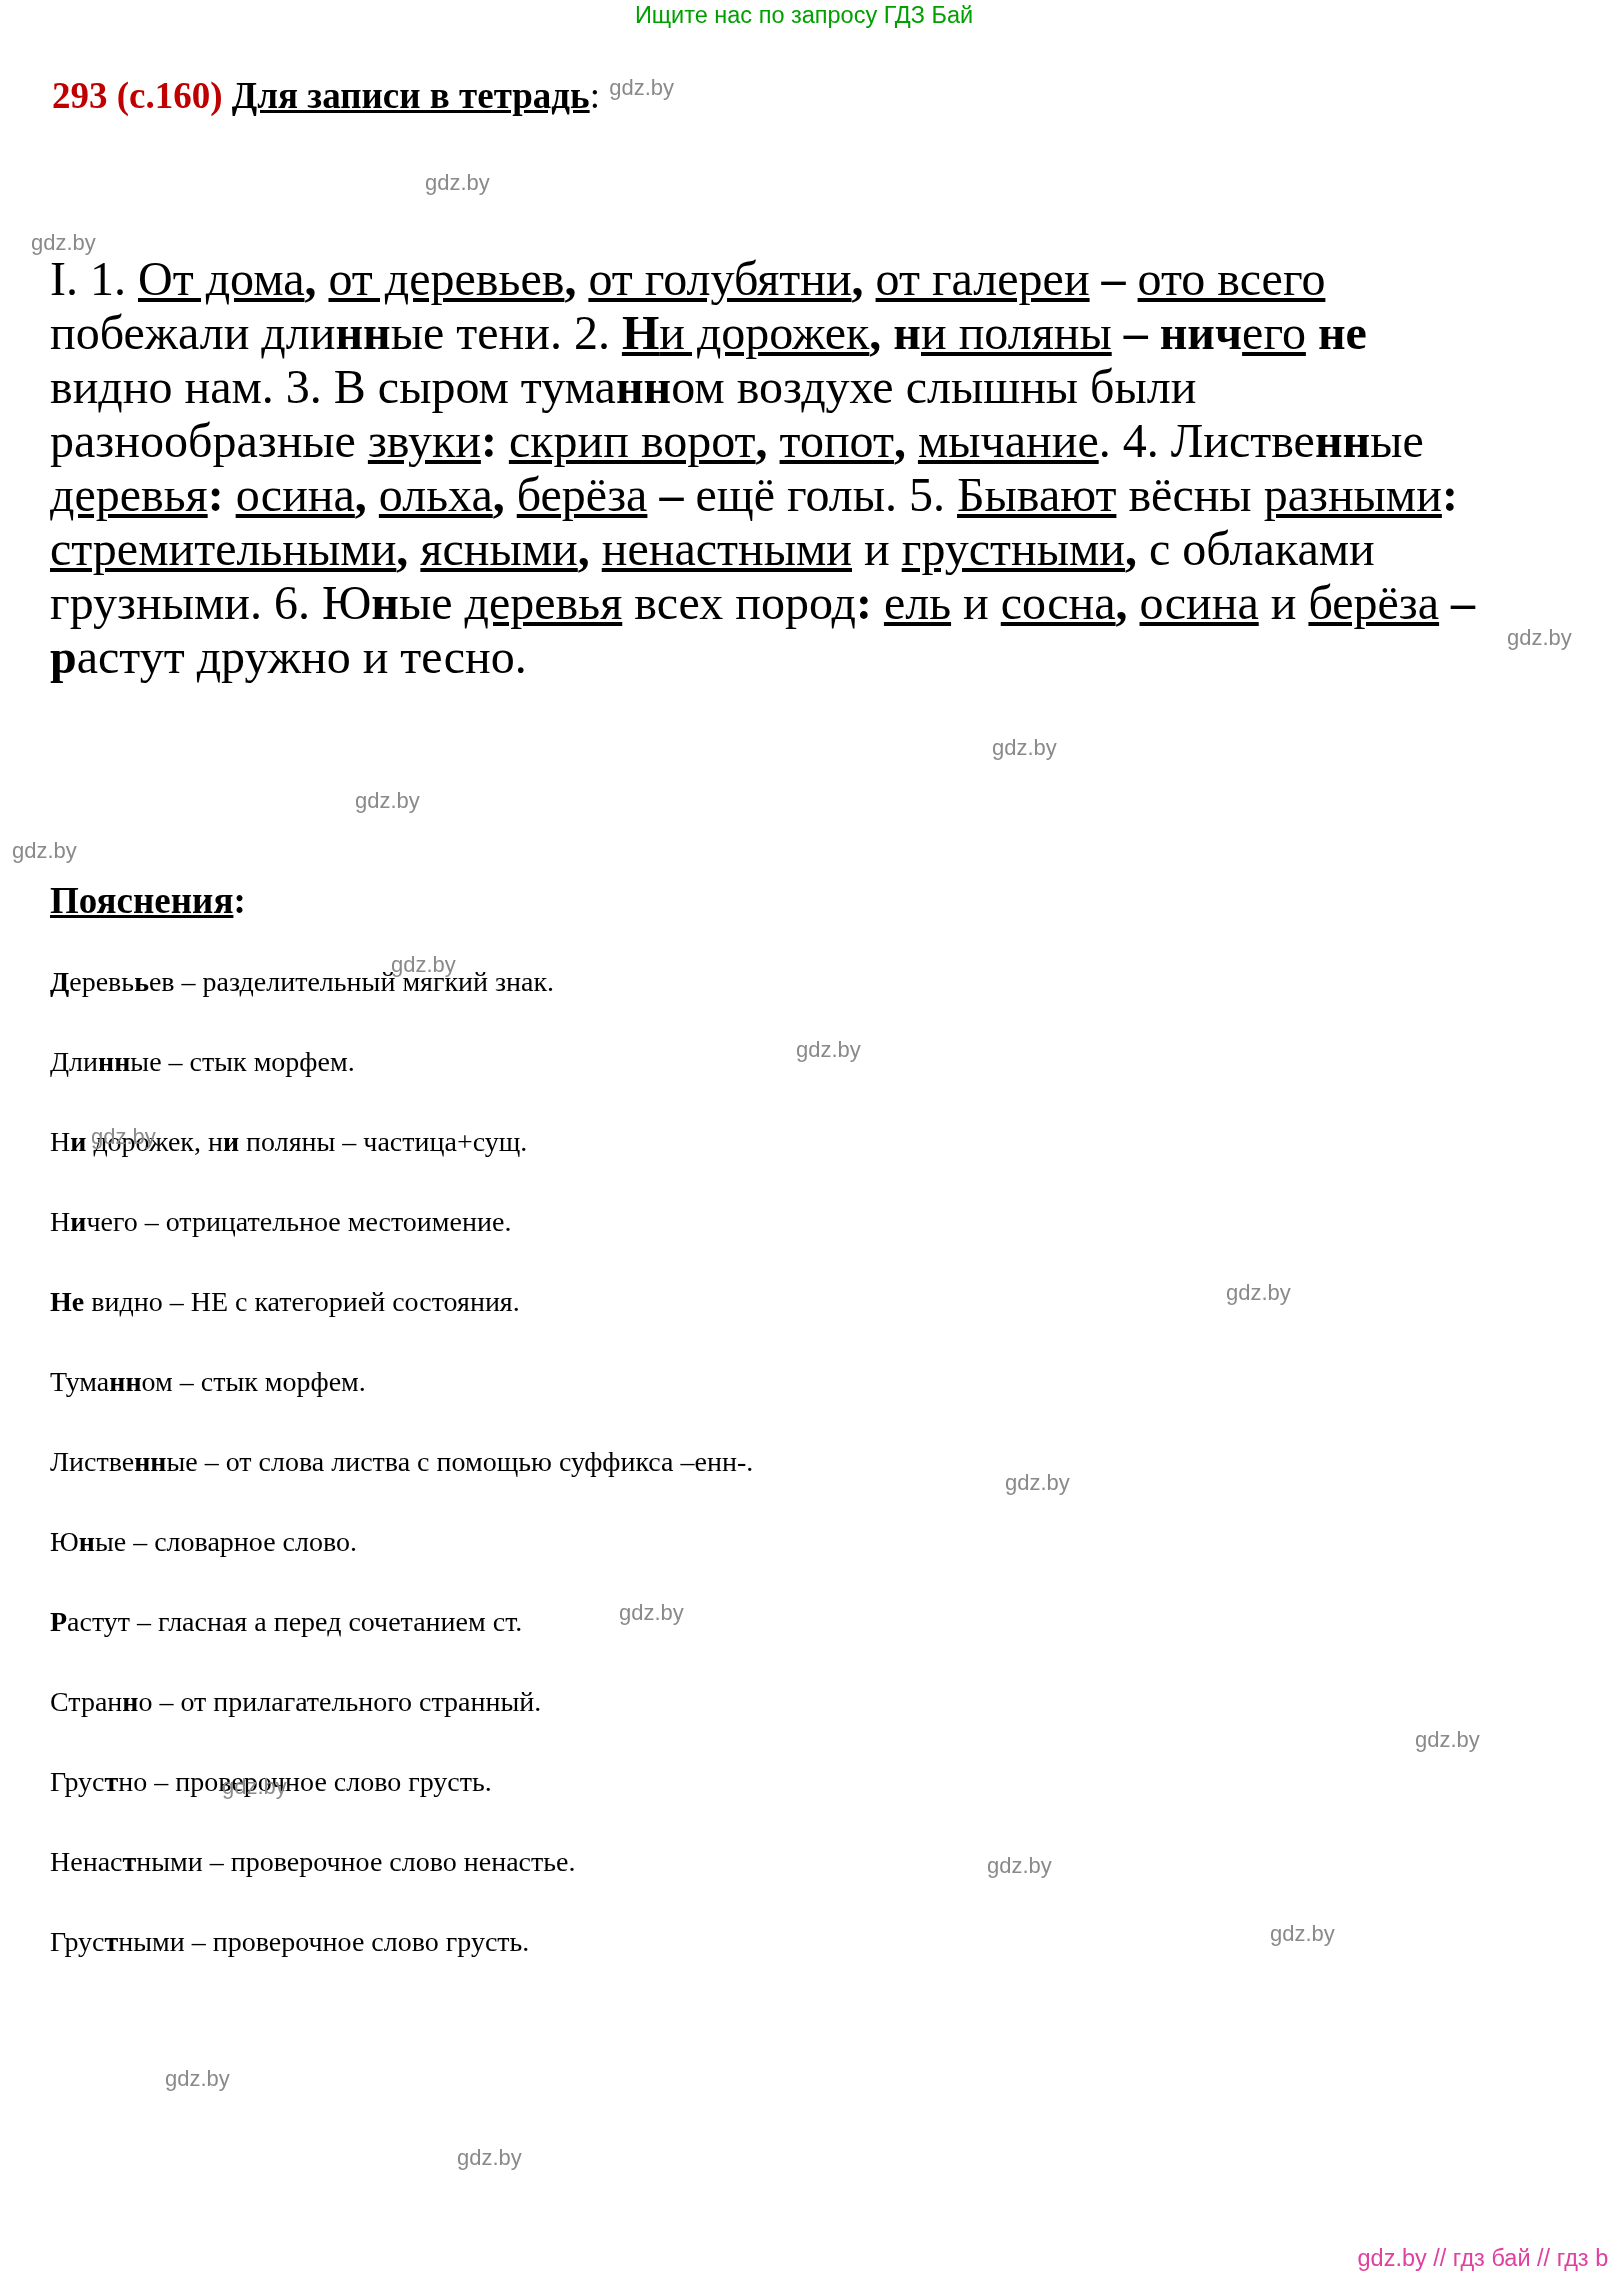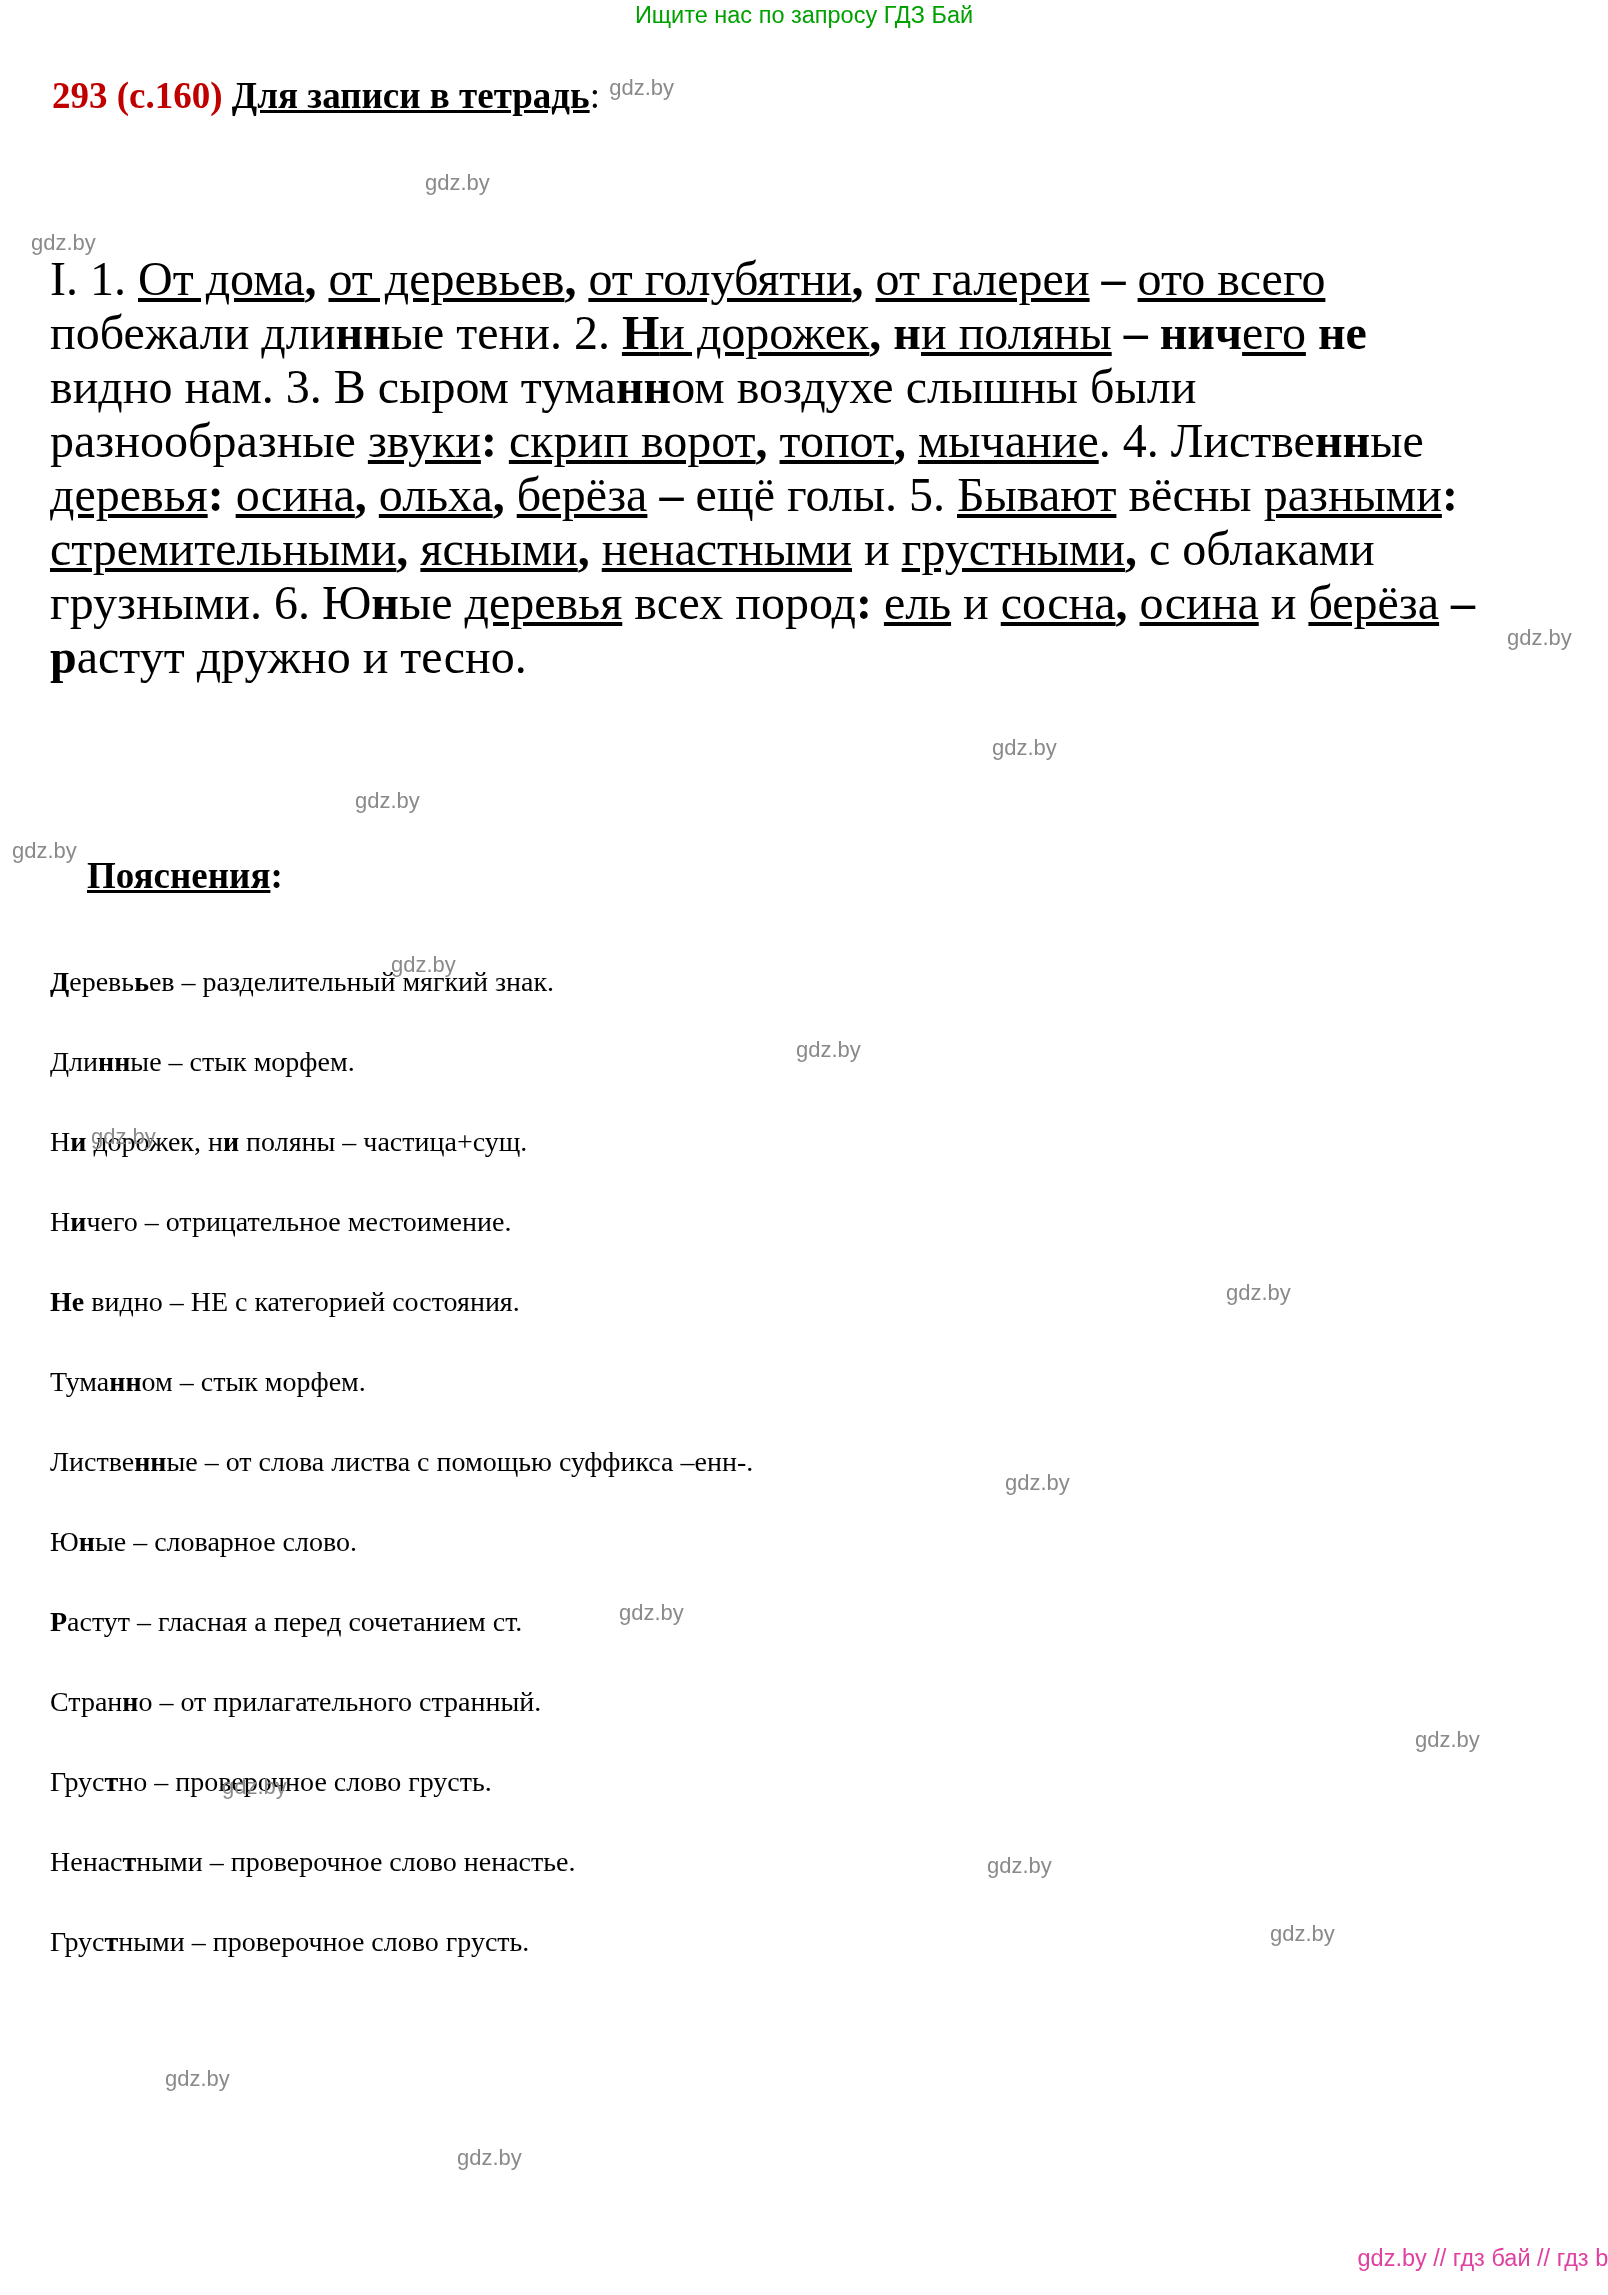--- a/index.html
+++ b/index.html
@@ -88,26 +88,25 @@
   .body-block .ln {
     white-space: nowrap;
   }
   u.u { text-decoration: underline; }
   b.b { font-weight: bold; }
   b.bu { font-weight: bold; text-decoration: underline; }
 
   
   .expl-title {
     position: absolute;
-    top: 854px;
+    top: 879px;
     left: 50px;
     font-size: 37px;
     font-weight: bold;
     white-space: nowrap;
-    margin-left: 37px;
   }
   .expl-title u { text-decoration: underline; }
   .expl-title .colon { font-weight: bold; text-decoration: none; }
 
   .expl-list {
     position: absolute;
     top: 961px;
     left: 50px;
     width: 1514px;
   }

